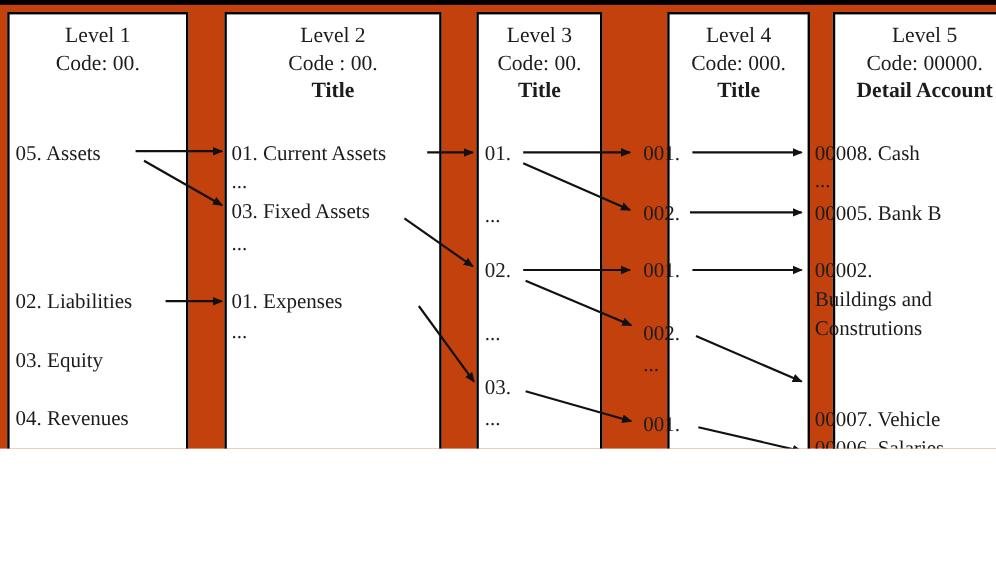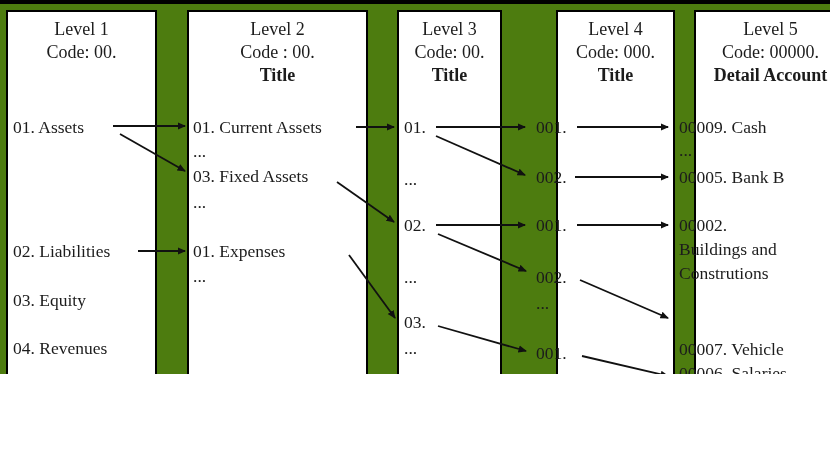--- a/index.html
+++ b/index.html
@@ -1,20 +1,20 @@
 <!DOCTYPE html>
 <html><head>
 <meta charset="utf-8">
 <style>
   html, body { margin: 0; padding: 0; background: #ffffff; }
   #canvas {
     position: relative;
     width: 830px;
     height: 374px;
-    background: #4d7c0f;
+    background: #c2410c;
     font-family: "Liberation Serif", "DejaVu Serif", serif;
     color: #1c1c1c;
     overflow: hidden;
   }
   .rule {
     position: absolute;
     left: 0;
     width: 830px;
     height: 4px;
     background: #000000;
@@ -98,21 +98,21 @@
 
   <div class="level-box box5">
     <div class="box-header">
       <div>Level 5</div>
       <div>Code: 00000.</div>
       <div class="box-type">Detail Account</div>
     </div>
   </div>
 
   <div id="items-layer">
-      <div class="item" style="left: 13px; top: 115px;">01. Assets</div>
+      <div class="item" style="left: 13px; top: 115px;">05. Assets</div>
       <div class="item" style="left: 13px; top: 239px;">02. Liabilities</div>
       <div class="item" style="left: 13px; top: 288px;">03. Equity</div>
       <div class="item" style="left: 13px; top: 336px;">04. Revenues</div>
       <div class="item" style="left: 13px; top: 359px;">...</div>
       <div class="item" style="left: 193px; top: 115px;">01. Current Assets</div>
       <div class="item" style="left: 193px; top: 139px;">...</div>
       <div class="item" style="left: 193px; top: 164px;">03. Fixed Assets</div>
       <div class="item" style="left: 193px; top: 190px;">...</div>
       <div class="item" style="left: 193px; top: 239px;">01. Expenses</div>
       <div class="item" style="left: 193px; top: 264px;">...</div>
@@ -122,21 +122,21 @@
       <div class="item" style="left: 404px; top: 265px;">...</div>
       <div class="item" style="left: 404px; top: 310px;">03.</div>
       <div class="item" style="left: 404px; top: 336px;">...</div>
       <div class="item" style="left: 536px; top: 115px;">001.</div>
       <div class="item" style="left: 536px; top: 165px;">002.</div>
       <div class="item" style="left: 536px; top: 213px;">001.</div>
       <div class="item" style="left: 536px; top: 265px;">002.</div>
       <div class="item" style="left: 536px; top: 291px;">...</div>
       <div class="item" style="left: 536px; top: 341px;">001.</div>
       <div class="item" style="left: 536px; top: 366px;">...</div>
-      <div class="item" style="left: 679px; top: 115px;">00009. Cash</div>
+      <div class="item" style="left: 679px; top: 115px;">00008. Cash</div>
       <div class="item" style="left: 679px; top: 138px;">...</div>
       <div class="item" style="left: 679px; top: 165px;">00005. Bank B</div>
       <div class="item" style="left: 679px; top: 213px;">00002.
 Buildings and
 Construtions</div>
       <div class="item" style="left: 679px; top: 310px; margin-top: 27px;">00007. Vehicle</div>
       <div class="item" style="left: 679px; top: 361px;">00006. Salaries
 and wages
 payable</div>
       <div class="item" style="left: 748px; top: 437px;">.</div>

